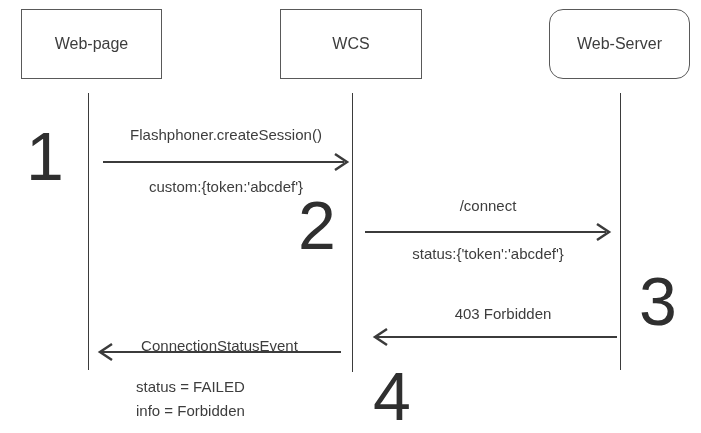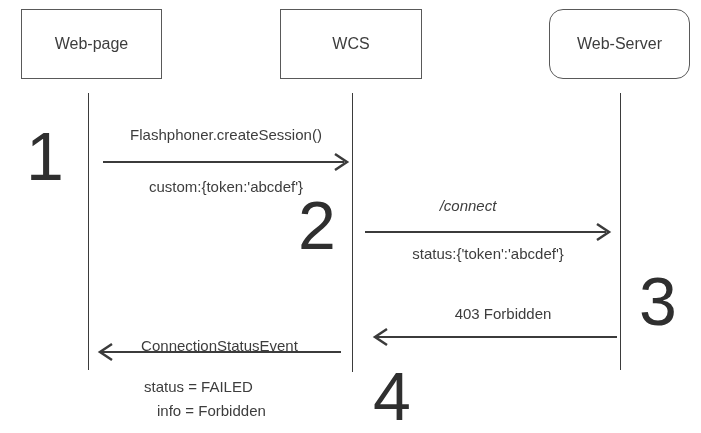--- a/index.html
+++ b/index.html
@@ -90,36 +90,36 @@
 
   <div class="step-number" style="left:17px; top:122px;">1</div>
   <div class="msg-label" style="left:102px; width:248px; top:126px;">Flashphoner.createSession()</div>
   <svg class="arrow" style="left:102px; top:150px;" width="248" height="24">
     <line x1="1" y1="12" x2="242" y2="12" stroke="currentColor" stroke-width="2"></line>
     <polyline points="233,4 245,12 233,20" fill="none" stroke="currentColor" stroke-width="2.5"></polyline>
   </svg>
   <div class="msg-label" style="left:102px; width:248px; top:178px;">custom:{token:'abcdef'}</div>
 
   <div class="step-number" style="left:289px; top:191px;">2</div>
-  <div class="msg-label" style="left:344px; width:248px; top:197px;font-style:italic;">/connect</div>
+  <div class="msg-label" style="left:364px; width:248px; top:197px;">/connect</div>
   <svg class="arrow" style="left:364px; top:220px;" width="248" height="24">
     <line x1="1" y1="12" x2="242" y2="12" stroke="currentColor" stroke-width="2"></line>
     <polyline points="233,4 245,12 233,20" fill="none" stroke="currentColor" stroke-width="2.5"></polyline>
   </svg>
   <div class="msg-label" style="left:364px; width:248px; top:245px;">status:{'token':'abcdef'}</div>
 
   <div class="step-number" style="left:630px; top:267px;">3</div>
   <div class="msg-label" style="left:380px; width:246px; top:305px;">403 Forbidden</div>
   <svg class="arrow" style="left:372px; top:325px;" width="246" height="24">
     <line x1="245" y1="12" x2="5" y2="12" stroke="currentColor" stroke-width="2"></line>
     <polyline points="15,4 3,12 15,20" fill="none" stroke="currentColor" stroke-width="2.5"></polyline>
   </svg>
 
   <div class="step-number" style="left:364px; top:362px;">4</div>
   <div class="msg-label" style="left:97px; width:245px; top:330px;margin-top:7px;">ConnectionStatusEvent</div>
   <svg class="arrow" style="left:97px; top:340px;" width="245" height="24">
     <line x1="244" y1="12" x2="5" y2="12" stroke="currentColor" stroke-width="2"></line>
     <polyline points="15,4 3,12 15,20" fill="none" stroke="currentColor" stroke-width="2.5"></polyline>
   </svg>
-  <div class="result-line" style="left:144px; top:378px;">status = FAILED</div>
-  <div class="result-line" style="left:136px; top:402px;margin-left:21px;">info = Forbidden</div>
+  <div class="result-line" style="left:136px; top:378px;">status = FAILED</div>
+  <div class="result-line" style="left:136px; top:402px;">info = Forbidden</div>
 
 </div>
 
 </body></html>

